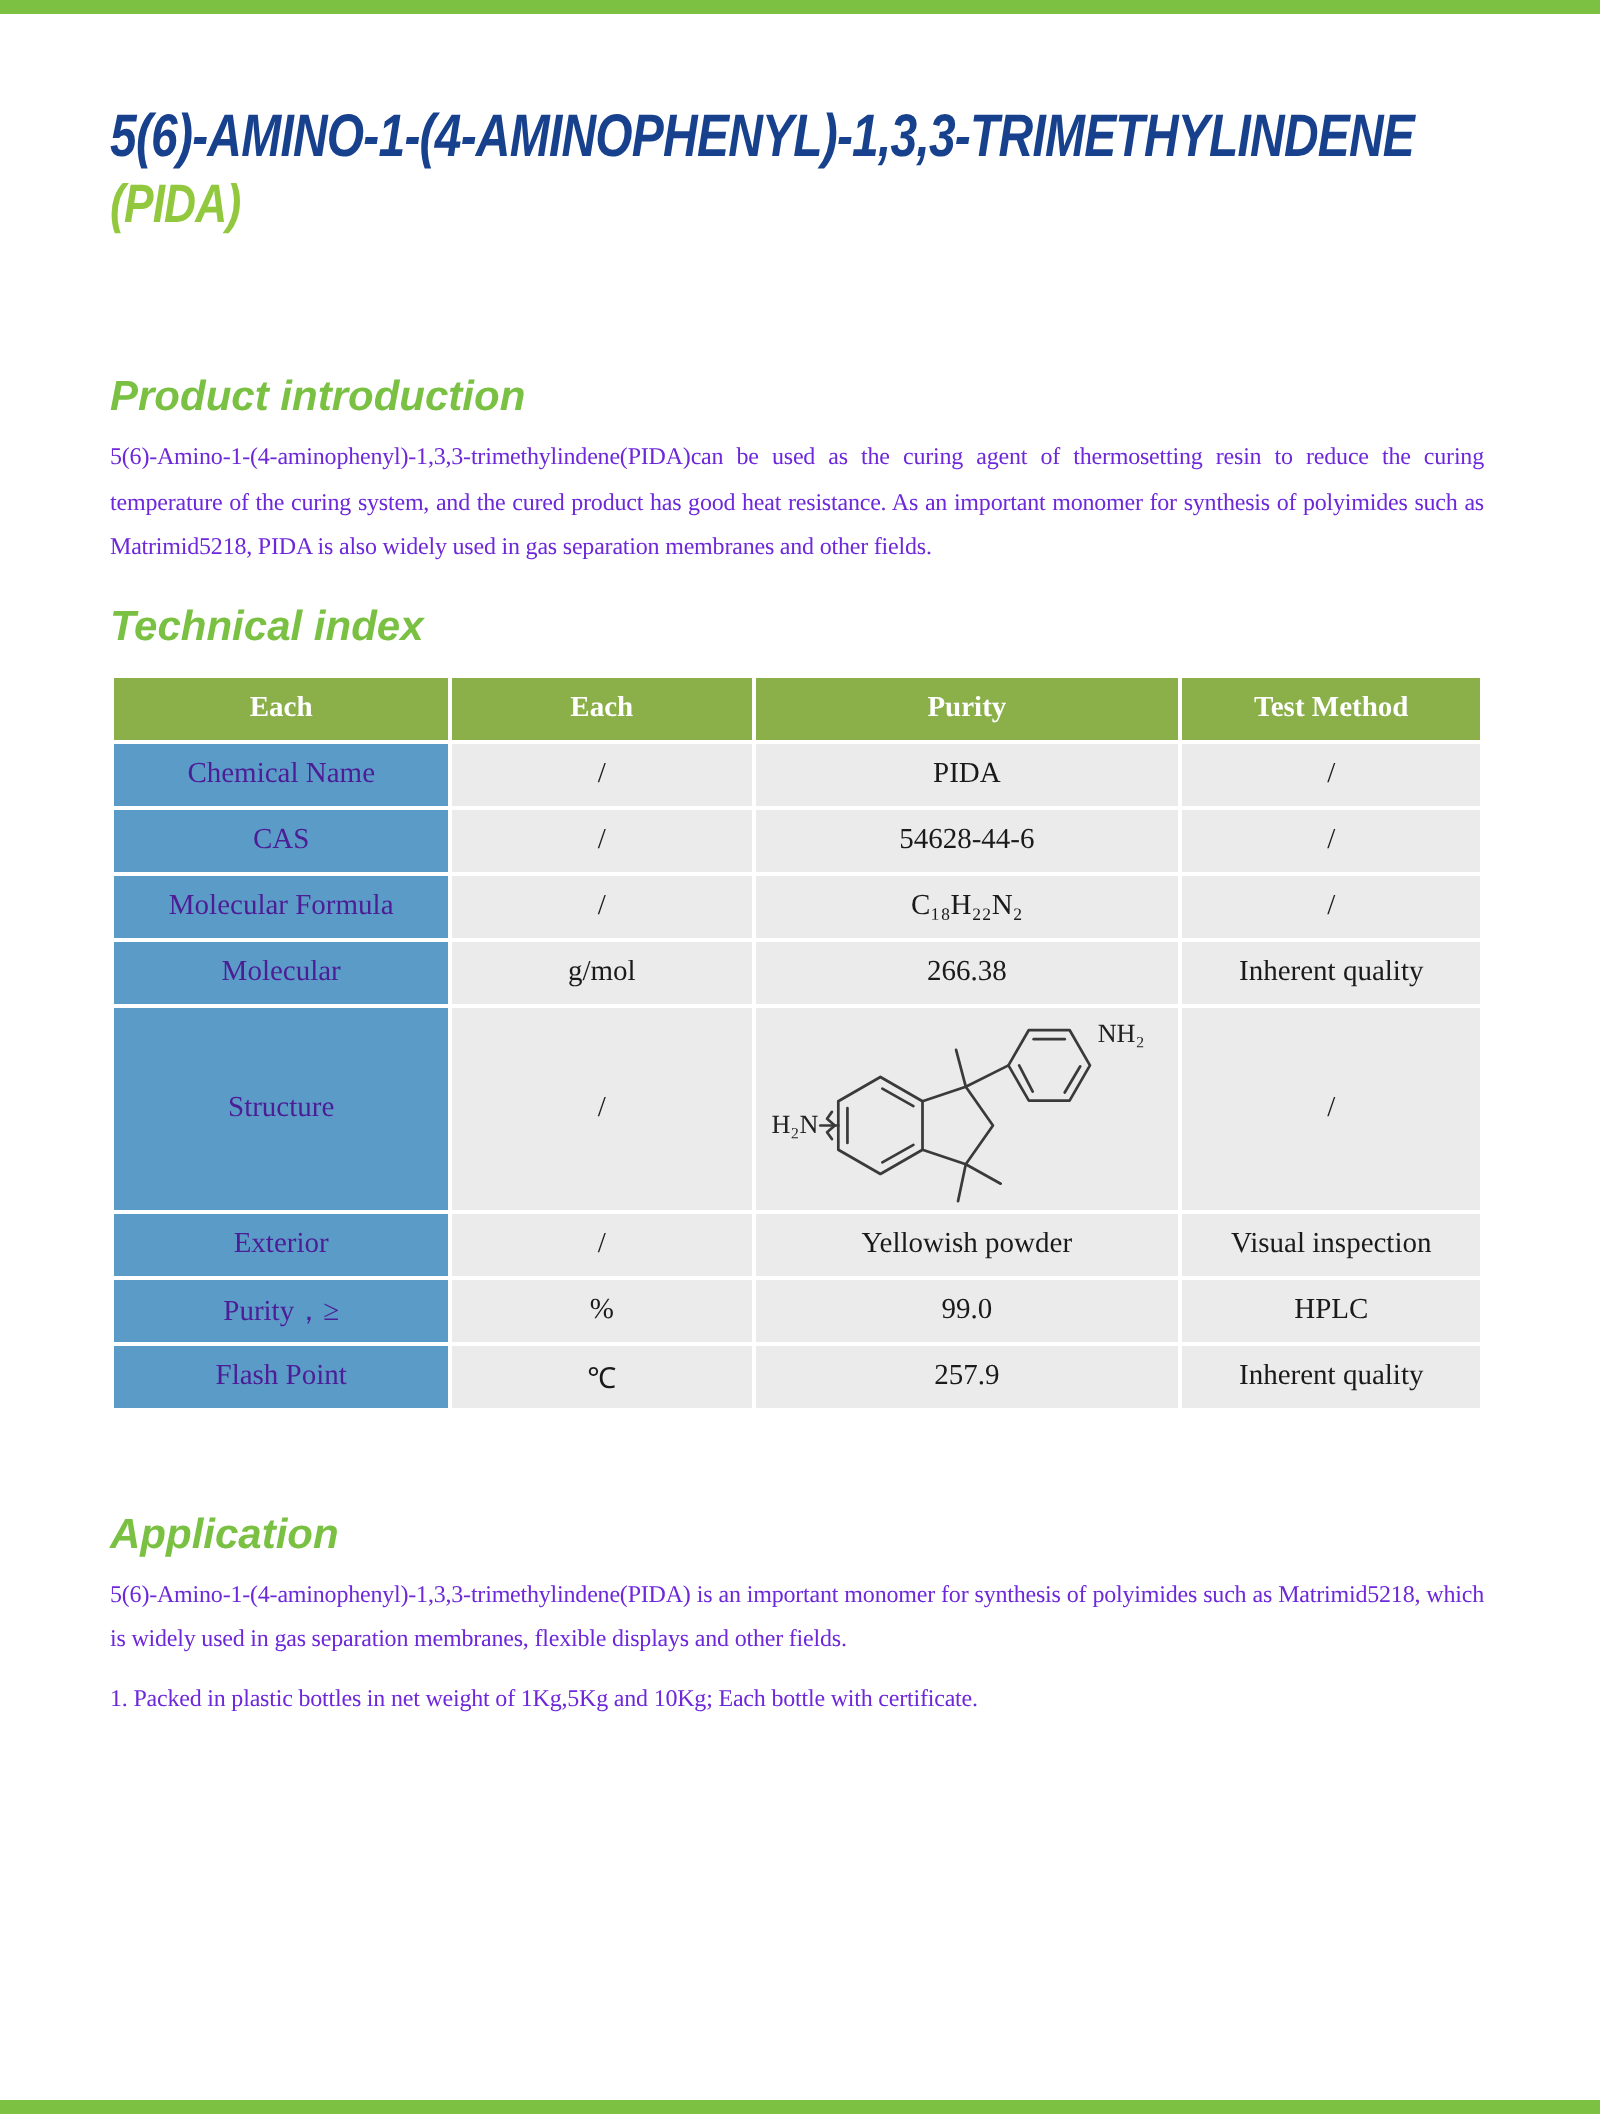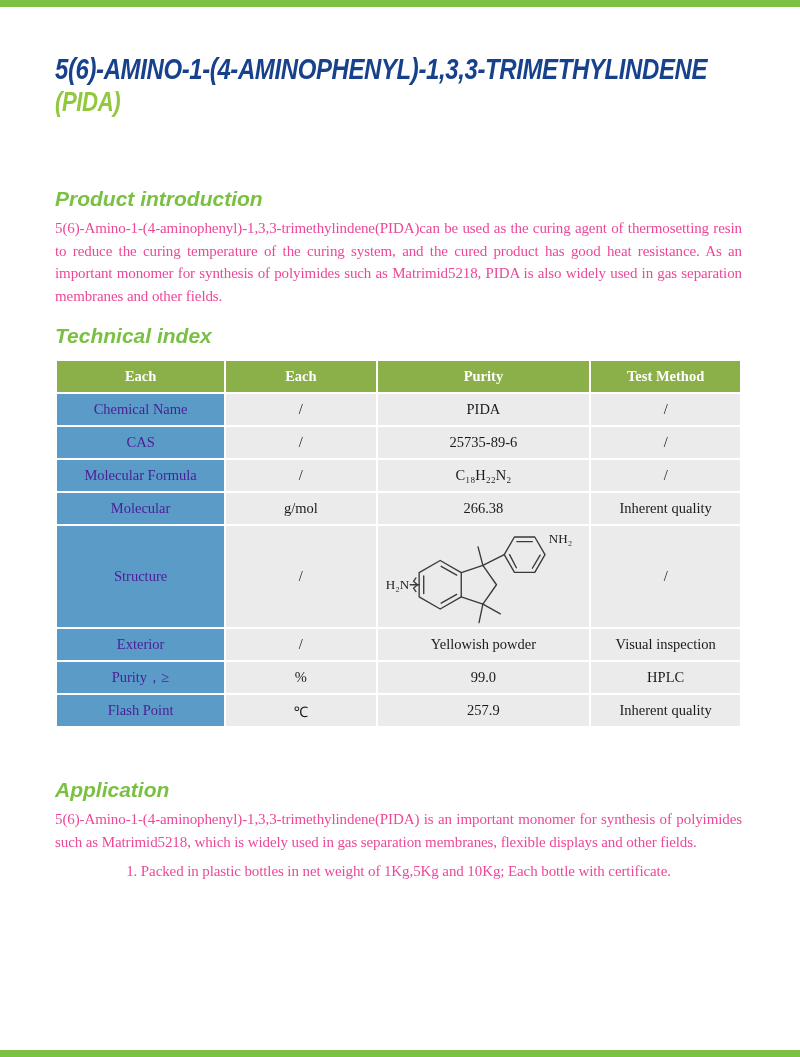--- a/index.html
+++ b/index.html
@@ -40,27 +40,27 @@
     font-weight:bold; font-style:italic;
     font-size:21px; line-height:25px;
     color:#7ac143;
   }
   .h-intro   { margin-top:69px; }
   .h-tech    { margin-top:16px; }
   .h-app     { margin-top:49px; }
   .h-package { margin-top:82px; }
 
   .body-text {
-    font-size:15px; line-height:22.5px;
+    font-size:12px; line-height:22.5px;
     letter-spacing:-0.1px;
     text-align:justify;
     margin-top:6px;
-    color:#ec4899;
-  }
-  .plain-list { text-align:center; line-height:24px; }
+    color:#6d28d9;
+  }
+  .plain-list { text-align:left; line-height:24px; }
 
   
   table.tech-table {
     width:687px; margin-top:11px;
     border-collapse:collapse; table-layout:fixed;
     font-size:14.5px;
   }
   .tech-table td, .tech-table th {
     border:2px solid #ffffff;
     text-align:center; vertical-align:middle;
@@ -113,21 +113,21 @@
       </tr>
       <tr>
         <td class="item-cell">Chemical Name</td>
         <td class="val-cell">/</td>
         <td class="val-cell">PIDA</td>
         <td class="val-cell">/</td>
       </tr>
       <tr>
         <td class="item-cell">CAS</td>
         <td class="val-cell">/</td>
-        <td class="val-cell">25735-89-6</td>
+        <td class="val-cell">54628-44-6</td>
         <td class="val-cell">/</td>
       </tr>
       <tr>
         <td class="item-cell">Molecular Formula</td>
         <td class="val-cell">/</td>
         <td class="val-cell">C₁₈H₂₂N₂</td>
         <td class="val-cell">/</td>
       </tr>
       <tr>
         <td class="item-cell">Molecular</td>

